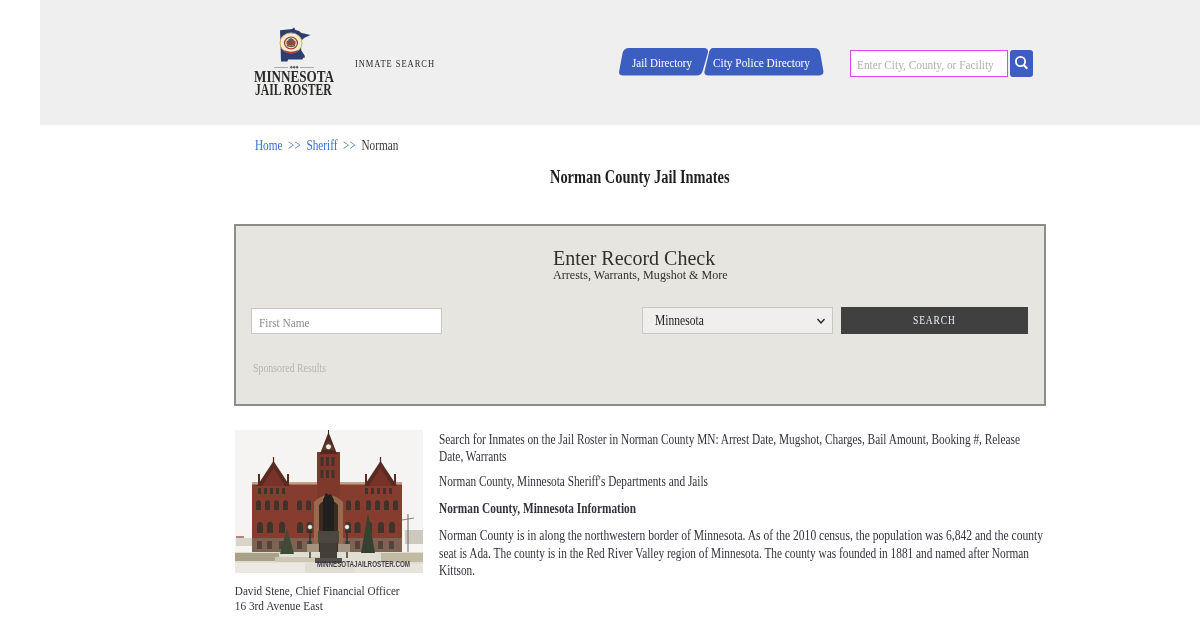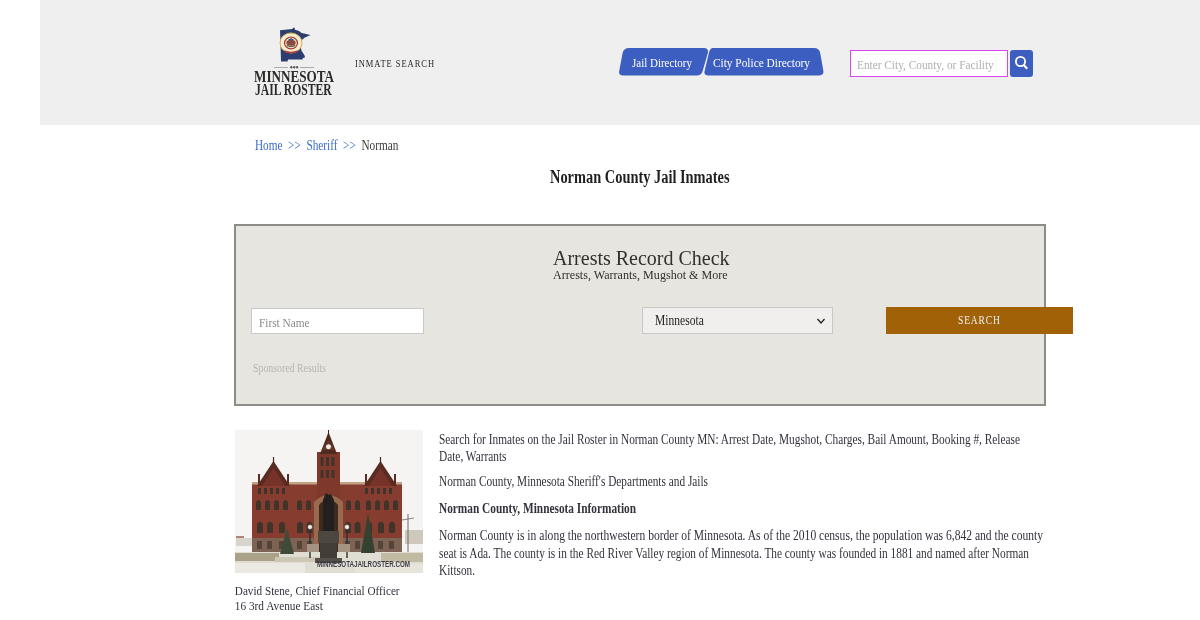--- a/index.html
+++ b/index.html
@@ -50,33 +50,33 @@
       <circle cx="10.5" cy="11.5" r="4.6" fill="none" stroke="#fff" stroke-width="1.8"></circle>
       <line x1="13.9" y1="15.1" x2="17.2" y2="18.8" stroke="#fff" stroke-width="2.1"></line>
     </svg>
   </div>
 
   <div class="tx" style="left:215px; top:137.6px; font-size:15px; color:#3a6ad1; transform:scaleX(0.75);">Home&nbsp;&nbsp;&gt;&gt;&nbsp;&nbsp;Sheriff&nbsp;&nbsp;&gt;&gt;&nbsp;&nbsp;<span style="color:#3a3a3a;">Norman</span></div>
 
   <div class="tx" style="left:510px; top:167.9px; font-size:18px; font-weight:bold; color:#1f1f1f; transform:scaleX(0.80);">Norman County Jail Inmates</div>
 
   <div class="abs" style="left:194px; top:224px; width:812px; height:182px; background:#e7e5df; border:2px solid #8e8c86;"></div>
-  <div class="tx" style="left:513px; top:248.2px; font-size:20px; color:#33302b;">Arrests Record Check</div>
+  <div class="tx" style="left:513px; top:248.2px; font-size:20px; color:#33302b;">Enter Record Check</div>
   <div class="tx" style="left:512.5px; top:269.4px; font-size:12.5px; color:#33302b; transform:scaleX(0.967);">Arrests, Warrants, Mugshot &amp; More</div>
 
-  <div class="abs" style="left:211px; top:308px; width:173px; height:26px; background:#fff; border:1px solid #c8c8c8;">
+  <div class="abs" style="left:211px; top:308px; width:191px; height:26px; background:#fff; border:1px solid #c8c8c8;">
     <div class="tx" style="left:7px; top:7px; font-size:13px; color:#8a8a8a; transform:scaleX(0.87);">First Name</div>
   </div>
   <div class="abs" style="left:602px; top:307px; width:191px; height:27px; background:#f0efed; border:1px solid #c8c8c8;">
     <div class="tx" style="left:12px; top:5px; font-size:15px; color:#1d1d1d; transform:scaleX(0.77);">Minnesota</div>
     <svg class="abs" style="right:6px; top:8px;" width="10" height="10" viewBox="0 0 10 10">
       <path d="M 1.5,3 L 5,7 L 8.5,3" fill="none" stroke="#222" stroke-width="1.3"></path>
     </svg>
   </div>
-  <div class="abs" style="left:846px; top:307px; width:187px; height:27px; background:#a16207;">
+  <div class="abs" style="left:801px; top:307px; width:187px; height:27px; background:#404040;">
     <div class="tx" style="left:71.6px; top:6.3px; font-size:13px; letter-spacing:1.2px; color:#eef2fa; transform:scaleX(0.73);">SEARCH</div>
   </div>
   <div class="tx" style="left:212.6px; top:362.5px; font-size:11.5px; color:#b8b6ad; transform:scaleX(0.856);">Sponsored Results</div>
 
   <svg class="abs" style="left:195px; top:430px;" width="188" height="143" viewBox="0 0 188 143">
     <rect width="188" height="143" fill="#f5f4f2"></rect>
 
     <rect x="1" y="106" width="8" height="7" fill="#b08578"></rect>
     <rect x="1" y="108" width="20" height="8" fill="#d8d4cc"></rect>
     <rect x="170" y="100" width="18" height="14" fill="#cfc9bd"></rect>

